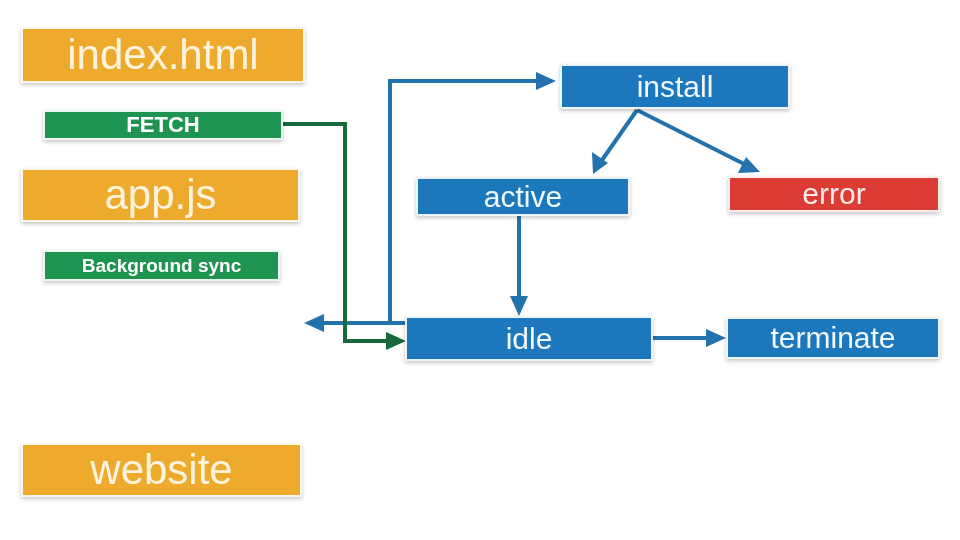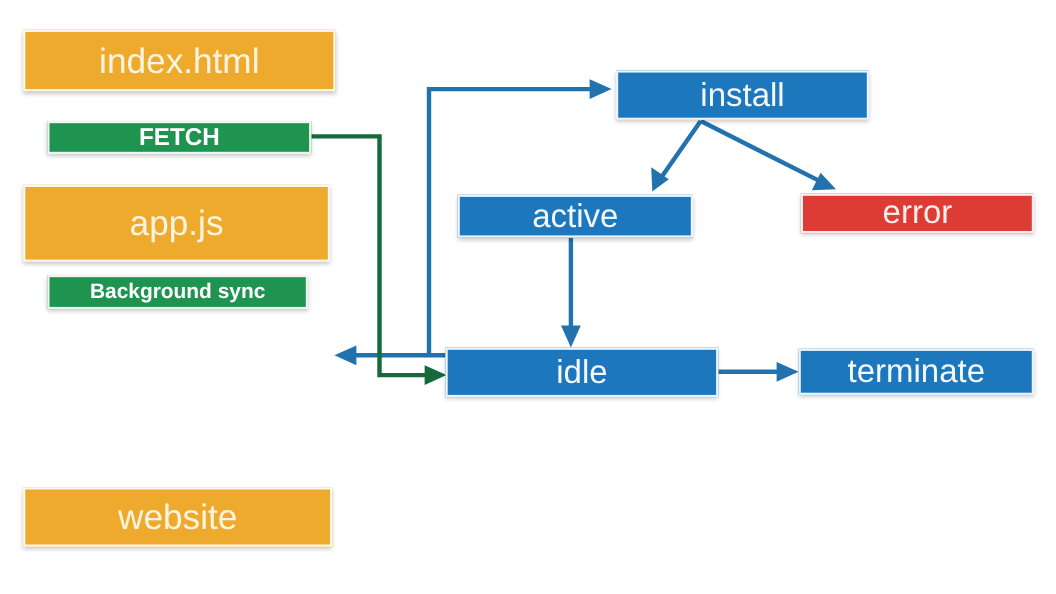--- a/index.html
+++ b/index.html
@@ -39,21 +39,21 @@
     color: #ffffff;
   }
   .node.blue {
     background: #1c77bc;
     color: #f2f8fc;
   }
   .node.red {
     background: #dc3c33;
     color: #fdeceb;
   }
-  .node.big   { font-size: 32px; font-weight: 400; }
+  .node.big   { font-size: 42px; font-weight: 400; }
   .node.mid   { font-size: 30px; font-weight: 400; }
   .node.small { font-size: 22px; font-weight: 700; }
   .node.tiny  { font-size: 19px; font-weight: 700; }
 
   #edges {
     position: absolute;
     left: 0; top: 0;
     width: 960px;
     height: 540px;
     pointer-events: none;
@@ -111,21 +111,21 @@
     <g>
       <path class="edge-blue" d="M 653 338 L 710 338"></path>
       <polygon class="arrowhead-blue" points="726,338 706,329 706,347"></polygon>
     </g>
   </svg>
 
   <div class="node orange big" style="left:21px; top:27px; width:284px; height:56px;">index.html</div>
 
   <div class="node green small" style="left:43px; top:110px; width:240px; height:30px;">FETCH</div>
 
-  <div class="node orange big" style="left:21px; top:168px; width:279px; height:70px;">app.js</div>
+  <div class="node orange big" style="left:21px; top:168px; width:279px; height:54px;">app.js</div>
 
   <div class="node green tiny" style="left:43px; top:250px; width:237px; height:31px;">Background sync</div>
 
 
   <div class="node orange big" style="left:21px; top:443px; width:281px; height:54px;">website</div>
 
   <div class="node blue mid" style="left:416px; top:177px; width:214px; height:39px;">active</div>
 
   <div class="node blue mid" style="left:560px; top:64px; width:230px; height:45px;">install</div>
 

